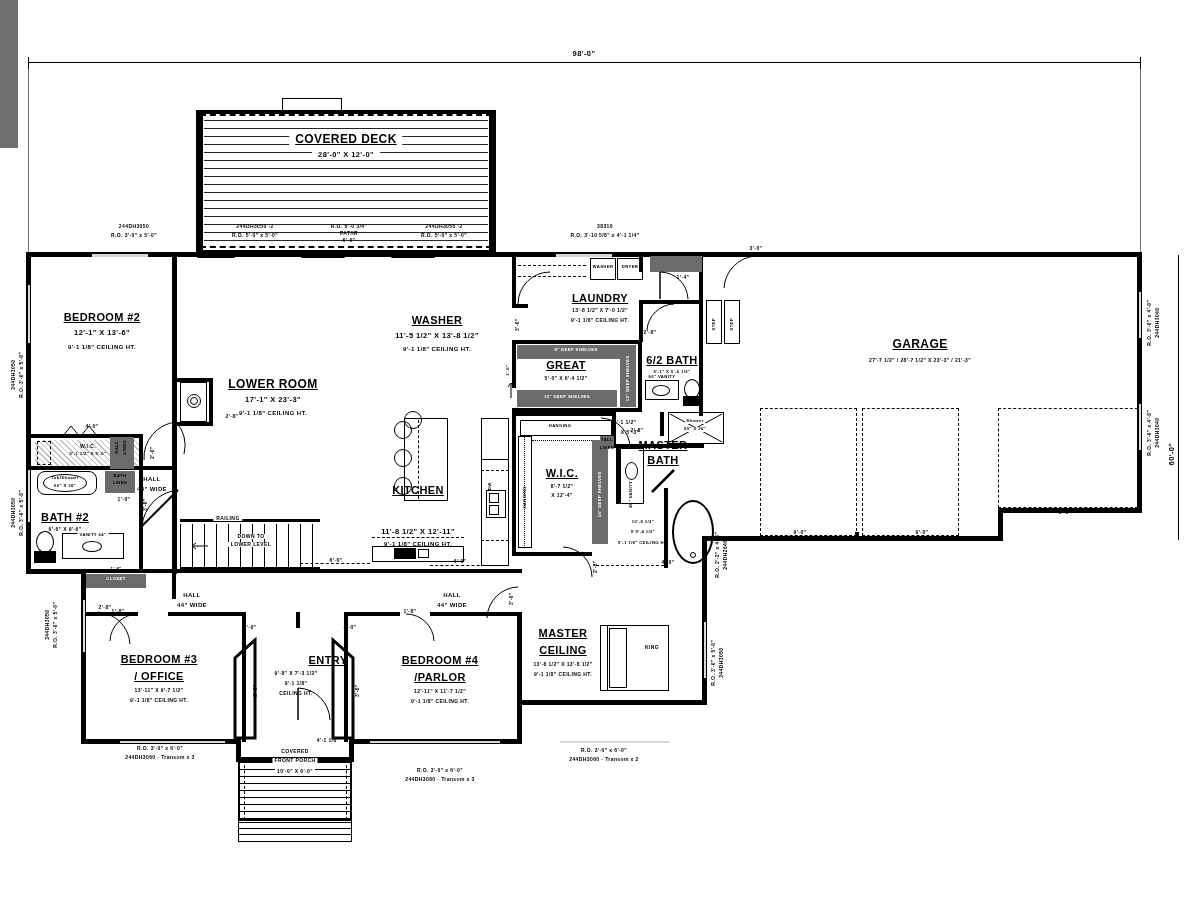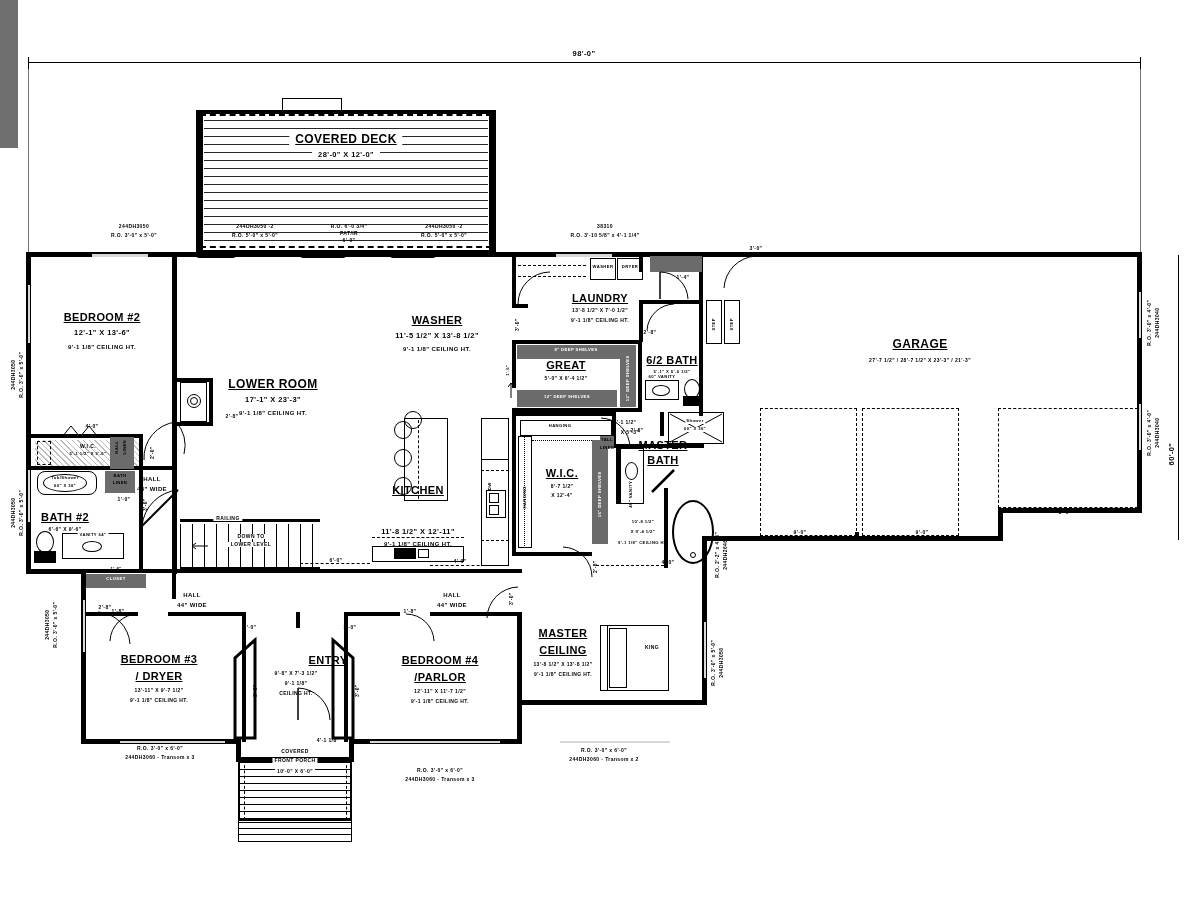--- a/index.html
+++ b/index.html
@@ -421,21 +421,21 @@
   <div class="lbl t-xs" style="left:1065px;top:510px;">3'-0"</div>
 
   <div class="lbl t-xs rot90" style="left:1150px;top:320px;">R.O. 3'-0" x 4'-0"</div>
   <div class="lbl t-xs rot90" style="left:1158px;top:320px;">244DH3040</div>
   <div class="lbl t-xs rot90" style="left:1150px;top:430px;">R.O. 3'-0" x 4'-0"</div>
   <div class="lbl t-xs rot90" style="left:1158px;top:430px;">244DH3040</div>
   <div class="fill-lt thin" style="left:1139px;top:292px;width:2px;height:46px;"></div>
   <div class="fill-lt thin" style="left:1139px;top:404px;width:2px;height:46px;"></div>
 
   <div class="lbl t-room" style="left:159px;top:654px;">BEDROOM #3</div>
-  <div class="lbl t-room" style="left:159px;top:671px;">/ DRYER</div>
+  <div class="lbl t-room" style="left:159px;top:671px;">/ OFFICE</div>
   <div class="lbl t-xs" style="left:159px;top:688px;">13'-11" X 9'-7 1/2"</div>
   <div class="lbl t-xs" style="left:159px;top:698px;">9'-1 1/8" CEILING HT.</div>
   <div class="lbl t-xs" style="left:160px;top:746px;">R.O. 3'-0" x 6'-0"</div>
   <div class="lbl t-xs" style="left:160px;top:755px;">244DH3060 - Transom x 3</div>
   <div class="fill-lt thin" style="left:120px;top:741px;width:105px;height:2px;"></div>
   <svg style="left:110px;top:614px;" width="34" height="30">
     <path d="M28,0 A28,28 0 0 0 0,27" fill="none" stroke="#000" stroke-width="1"></path>
   </svg>
   <div class="lbl t-xs" style="left:118px;top:609px;">1'-8"</div>
 

